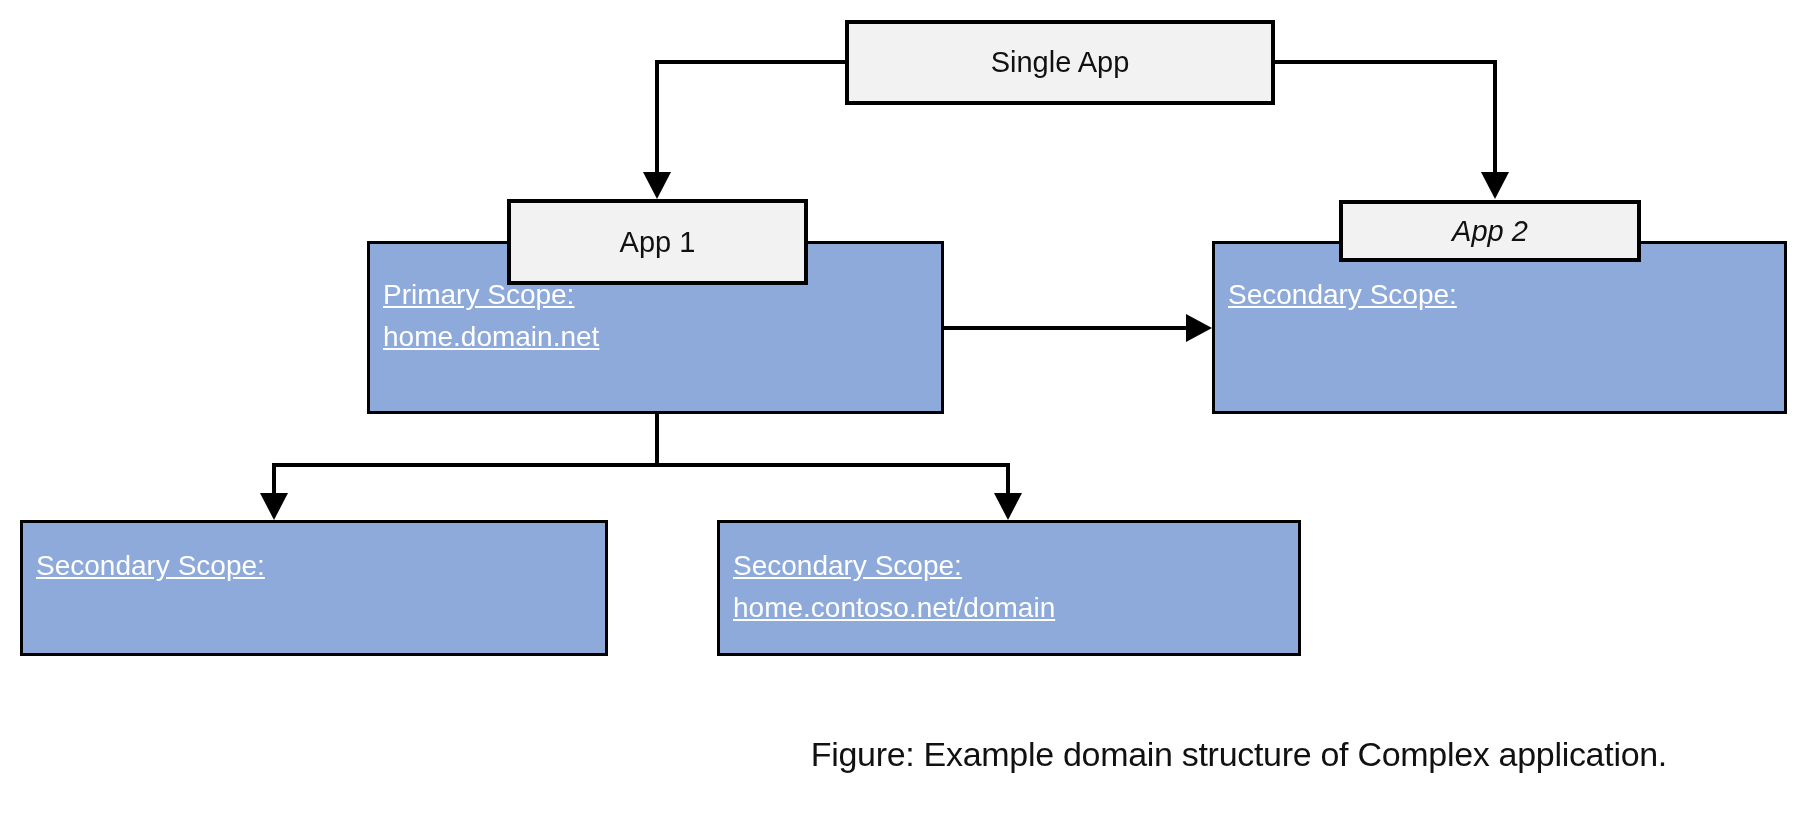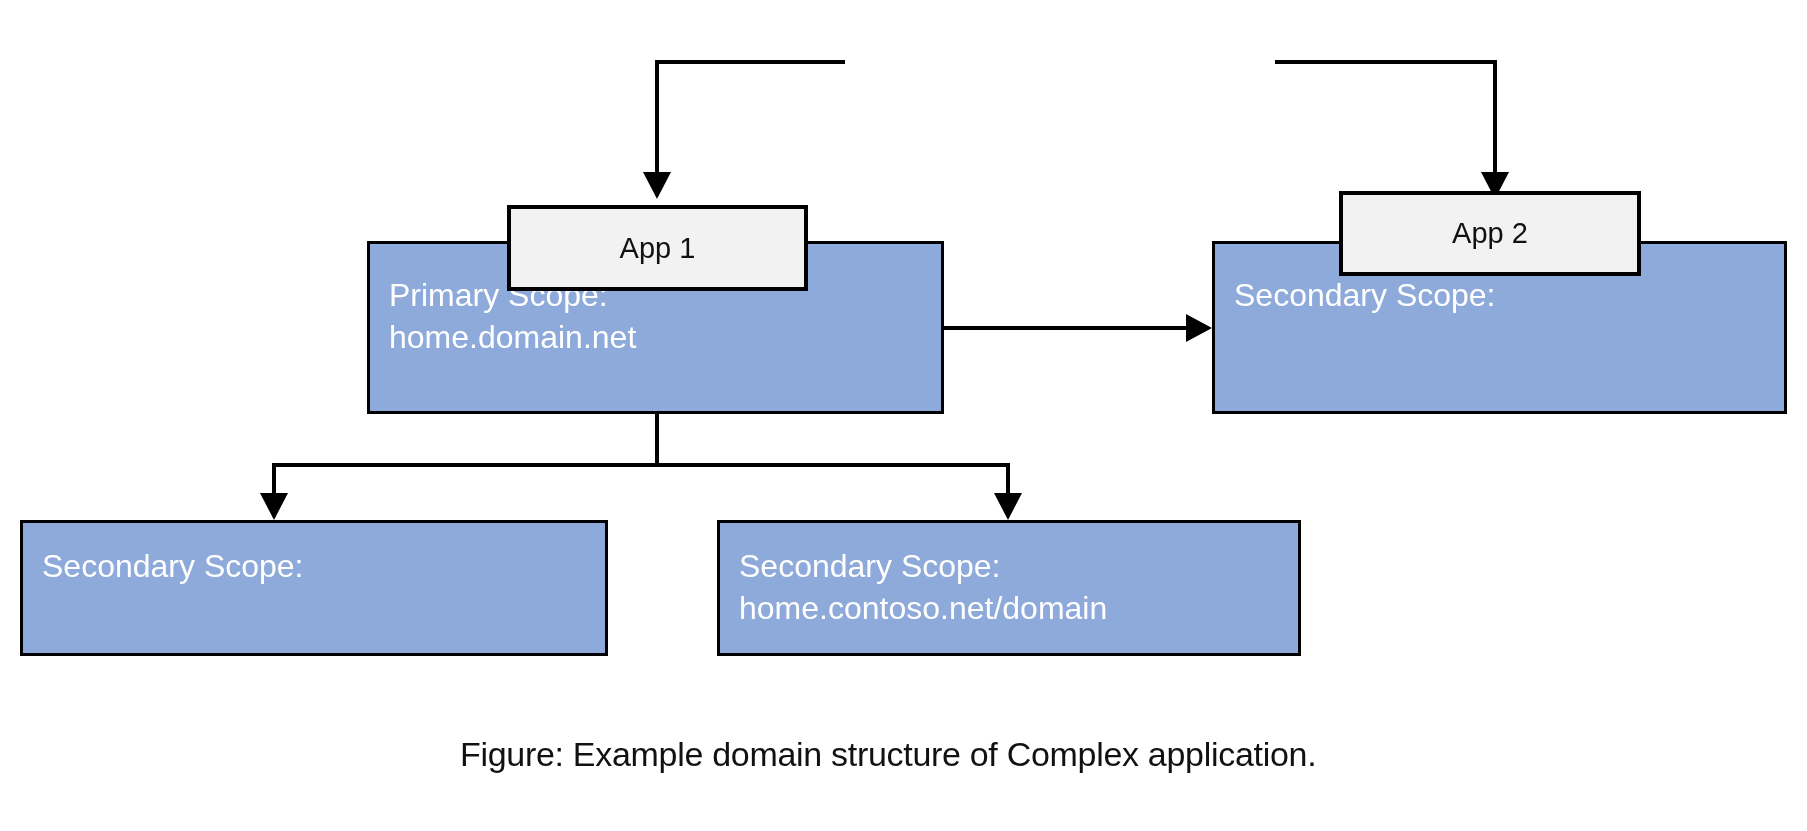--- a/index.html
+++ b/index.html
@@ -23,24 +23,25 @@
     font-size: 29px;
     color: var(--text-color, #111);
     z-index: 3;
   }
   .scope-box {
     position: absolute;
     background: var(--node-fill, #8eaadb);
     border: 3px solid var(--line-color, #000);
     box-sizing: border-box;
     color: var(--text-on-node, #fff);
-    font-size: 32px;
+    font-size: 28px;
     line-height: 42px;
-    padding-left: 19px;
+    padding-left: 13px;
     z-index: 2;
+    text-decoration: underline;
   }
   .scope-box .scope-line { white-space: nowrap; }
   .pad-mid { padding-top: 30px; }
   .pad-low { padding-top: 22px; }
   
   .line {
     position: absolute;
     background: var(--line-color, #000);
     z-index: 1;
   }
@@ -59,55 +60,58 @@
     border-bottom: 14px solid transparent;
     border-left: 26px solid var(--line-color, #000);
     z-index: 1;
   }
   
   #caption {
     position: absolute;
     left: 460px;
     top: 735px;
     width: 1207px;
-    text-align: left;
+    text-align: right;
     font-size: 34px;
     color: var(--text-color, #111);
     letter-spacing: -0.3px;
   }
 </style>
 </head>
 <body>
 
 <div id="canvas">
 
+  <div class="label-box" style="left:845px; top:20px; width:430px; height:85px;">
+    <span>Single App</span>
+  </div>
 
   <div class="line" style="left:655px; top:60px; width:190px; height:4px;"></div>
   <div class="line" style="left:655px; top:60px; width:4px; height:115px;"></div>
   <div class="arrow-down" style="left:643px; top:172px;"></div>
 
   <div class="line" style="left:1275px; top:60px; width:222px; height:4px;"></div>
   <div class="line" style="left:1493px; top:60px; width:4px; height:115px;"></div>
   <div class="arrow-down" style="left:1481px; top:172px;"></div>
 
   <div class="scope-box pad-mid" style="left:367px; top:241px; width:577px; height:173px;">
     <div class="scope-line">Primary Scope:</div>
     <div class="scope-line">home.domain.net</div>
   </div>
-  <div class="label-box" style="left:507px; top:205px; width:301px; height:86px;">
+  <div class="label-box" style="left:507px; top:199px; width:301px; height:86px;">
     <span>App 1</span>
   </div>
 
   <div class="line" style="left:943px; top:326px; width:245px; height:4px;"></div>
   <div class="arrow-right" style="left:1186px; top:314px;"></div>
 
   <div class="scope-box pad-mid" style="left:1212px; top:241px; width:575px; height:173px;">
     <div class="scope-line">Secondary Scope:</div>
   </div>
-  <div class="label-box" style="left:1339px; top:191px; width:302px; height:85px;">
+  <div class="label-box" style="left:1339px; top:200px; width:302px; height:62px;font-style:italic;">
     <span>App 2</span>
   </div>
 
   <div class="line" style="left:655px; top:413px; width:4px; height:54px;"></div>
   <div class="line" style="left:272px; top:463px; width:738px; height:4px;"></div>
   <div class="line" style="left:272px; top:463px; width:4px; height:32px;"></div>
   <div class="arrow-down" style="left:260px; top:493px;"></div>
   <div class="line" style="left:1006px; top:463px; width:4px; height:32px;"></div>
   <div class="arrow-down" style="left:994px; top:493px;"></div>
 

